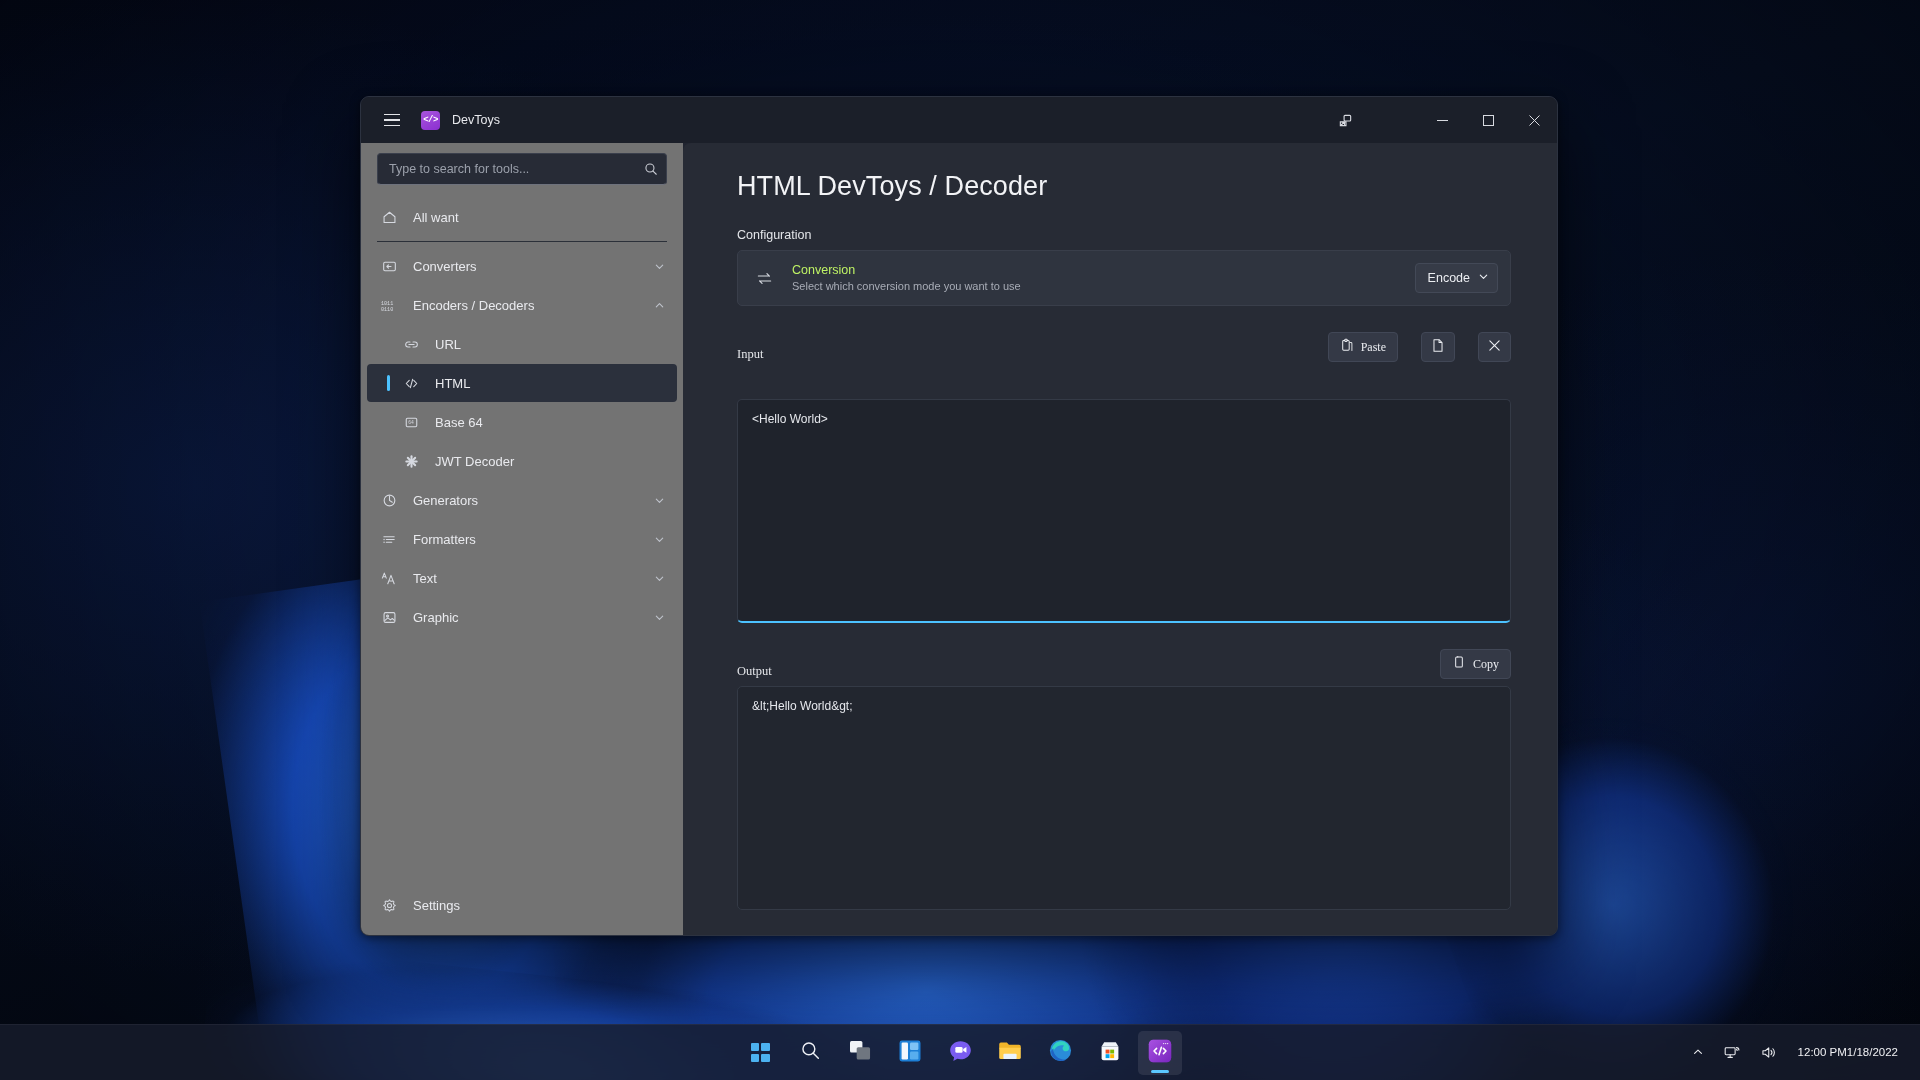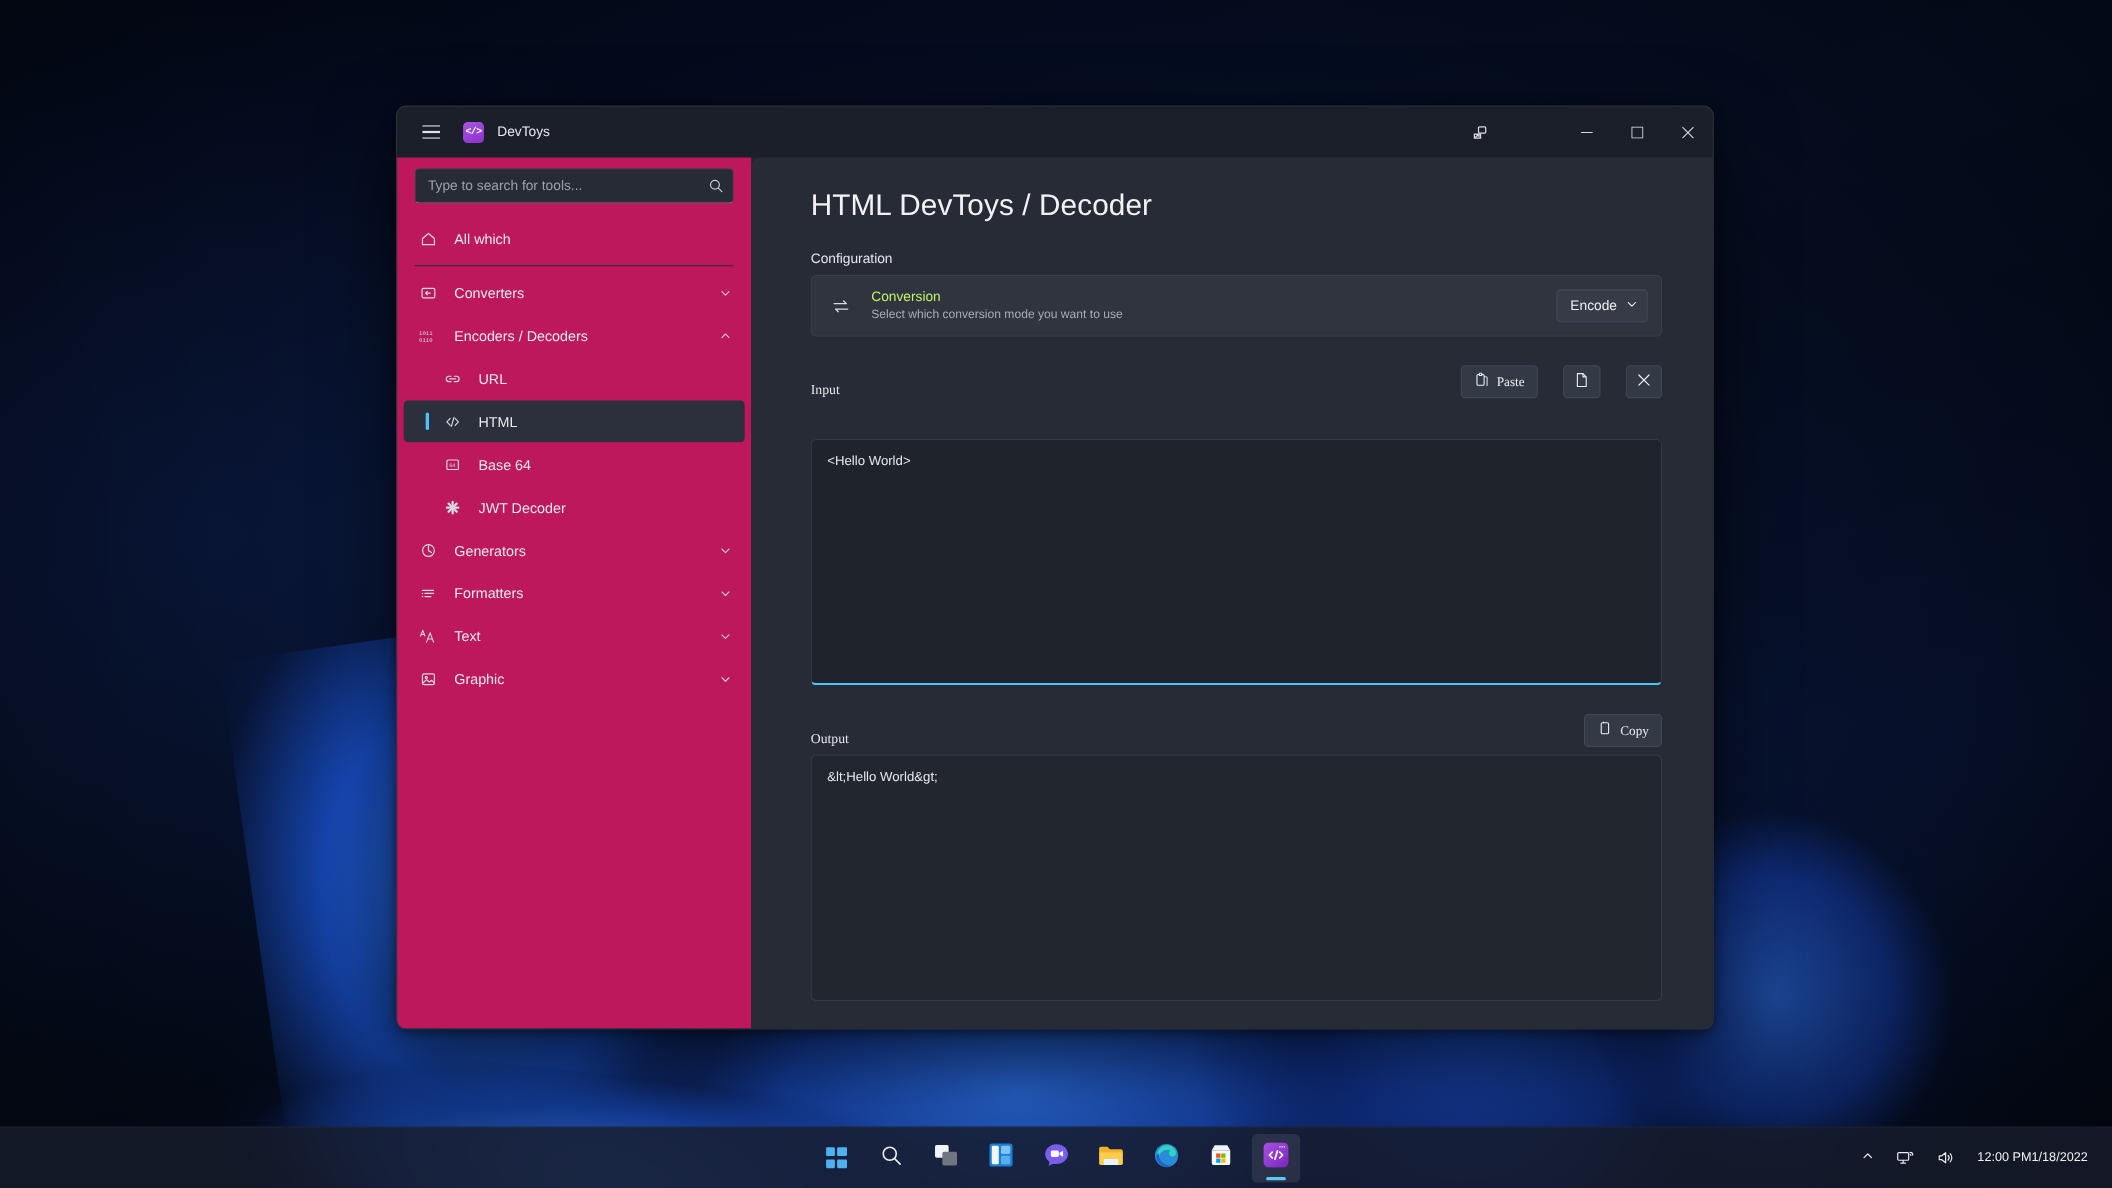--- a/index.html
+++ b/index.html
@@ -106,21 +106,21 @@
     color:#d8dae0; cursor:pointer;
   }
   .compact-btn { width:44px; display:flex; align-items:center; justify-content:center; cursor:pointer; color:#d8dae0; margin-right: 52px;}
 
   
   .win-body { flex: 1; display: flex; min-height: 0; }
 
   
   .sidebar {
     width: 322px;
-    background: #be185d;
+    background: #737373;
     display: flex; flex-direction: column;
     flex: 0 0 322px;
     padding-top: 2px;
   }
   .search-wrap { padding: 8px 16px 10px 16px; }
   .search-box {
     height: 32px; border-radius: 4px;
     background: #272b36;
     border: 1px solid #3a3f4c;
     border-bottom: 1px solid #6e727d;
@@ -329,21 +329,21 @@
         </div>
 
         <div class="nav">
 
           <div class="nav-item">
             <span class="nav-ico l0">
               <svg width="15" height="15" viewBox="0 0 16 16" fill="none" stroke="currentColor" stroke-width="1.15">
                 <path d="M2.2 7.2L8 2.4L13.8 7.2V13.3H2.2V7.2Z" stroke-linejoin="round"></path>
               </svg>
             </span>
-            <span class="nav-label">All which</span>
+            <span class="nav-label">All want</span>
           </div>
 
           <div class="nav-sep"></div>
 
           <div class="nav-item">
             <span class="nav-ico l0">
               <svg width="15" height="15" viewBox="0 0 16 16" fill="none" stroke="currentColor" stroke-width="1.15">
                 <rect x="1.8" y="3.4" width="12.4" height="9.2" rx="1.3"></rect>
                 <path d="M9.6 8H5.2M5.2 8L6.9 6.3M5.2 8L6.9 9.7" stroke-linecap="round" stroke-linejoin="round"></path>
               </svg>
@@ -475,20 +475,31 @@
             </span>
             <span class="nav-label">Graphic</span>
             <span class="chev">
               <svg width="11" height="11" viewBox="0 0 12 12" fill="none" stroke="currentColor" stroke-width="1.2">
                   <path d="M2.5 4.5L6 8L9.5 4.5" stroke-linecap="round" stroke-linejoin="round"></path>
                 </svg>
             </span>
           </div>
         </div>
 
+        <div class="sidebar-footer">
+          <div class="nav-item">
+            <span class="nav-ico l0">
+              <svg width="15" height="15" viewBox="0 0 16 16" fill="none" stroke="currentColor" stroke-width="1.1">
+                <circle cx="8" cy="8" r="2.2"></circle>
+                <path d="M8 1.8L8.9 3.3A5 5 0 0 1 10.2 3.8L11.8 3.2L12.8 4.2L12.2 5.8A5 5 0 0 1 12.7 7.1L14.2 8L12.7 8.9A5 5 0 0 1 12.2 10.2L12.8 11.8L11.8 12.8L10.2 12.2A5 5 0 0 1 8.9 12.7L8 14.2L7.1 12.7A5 5 0 0 1 5.8 12.2L4.2 12.8L3.2 11.8L3.8 10.2A5 5 0 0 1 3.3 8.9L1.8 8L3.3 7.1A5 5 0 0 1 3.8 5.8L3.2 4.2L4.2 3.2L5.8 3.8A5 5 0 0 1 7.1 3.3Z" stroke-linejoin="round"></path>
+              </svg>
+            </span>
+            <span class="nav-label">Settings</span>
+          </div>
+        </div>
       </div>
 
       <div class="content">
         <div class="page-title">HTML DevToys / Decoder</div>
 
         <div class="section-label">Configuration</div>
 
         <div class="config-card">
           <span class="cfg-ico">
             <svg width="17" height="17" viewBox="0 0 18 18" fill="none" stroke="currentColor" stroke-width="1.2" stroke-linecap="round" stroke-linejoin="round">

